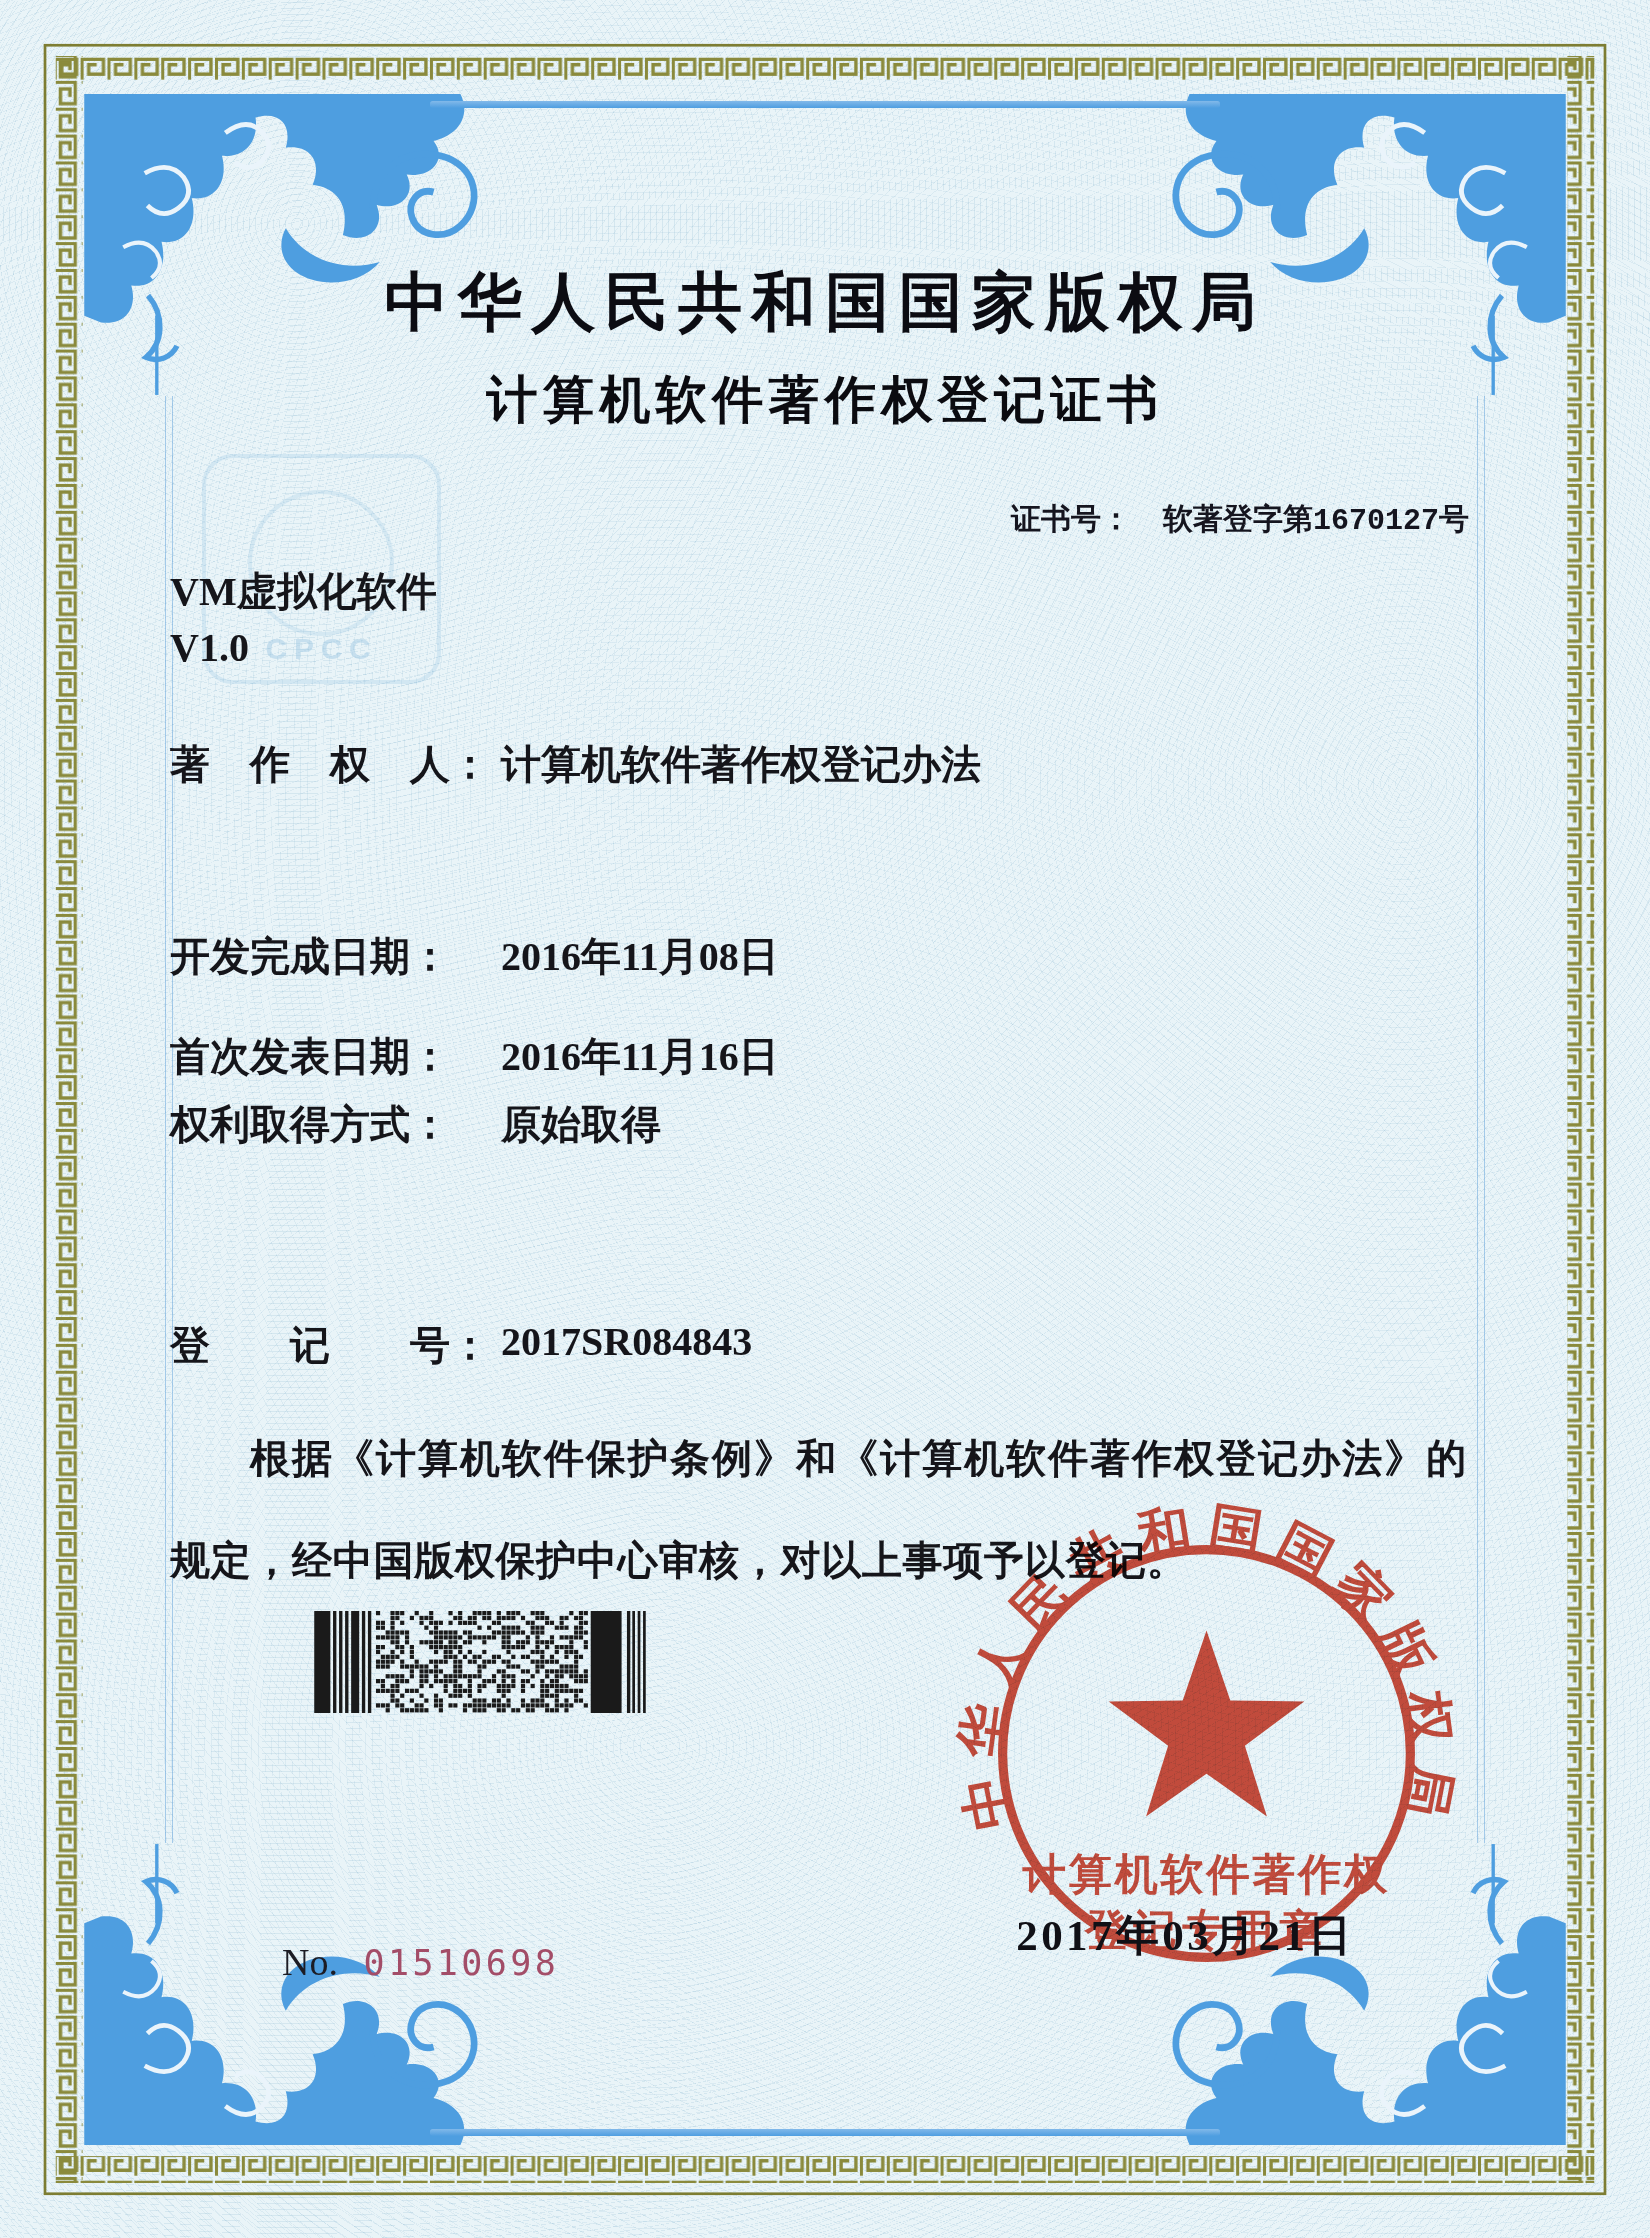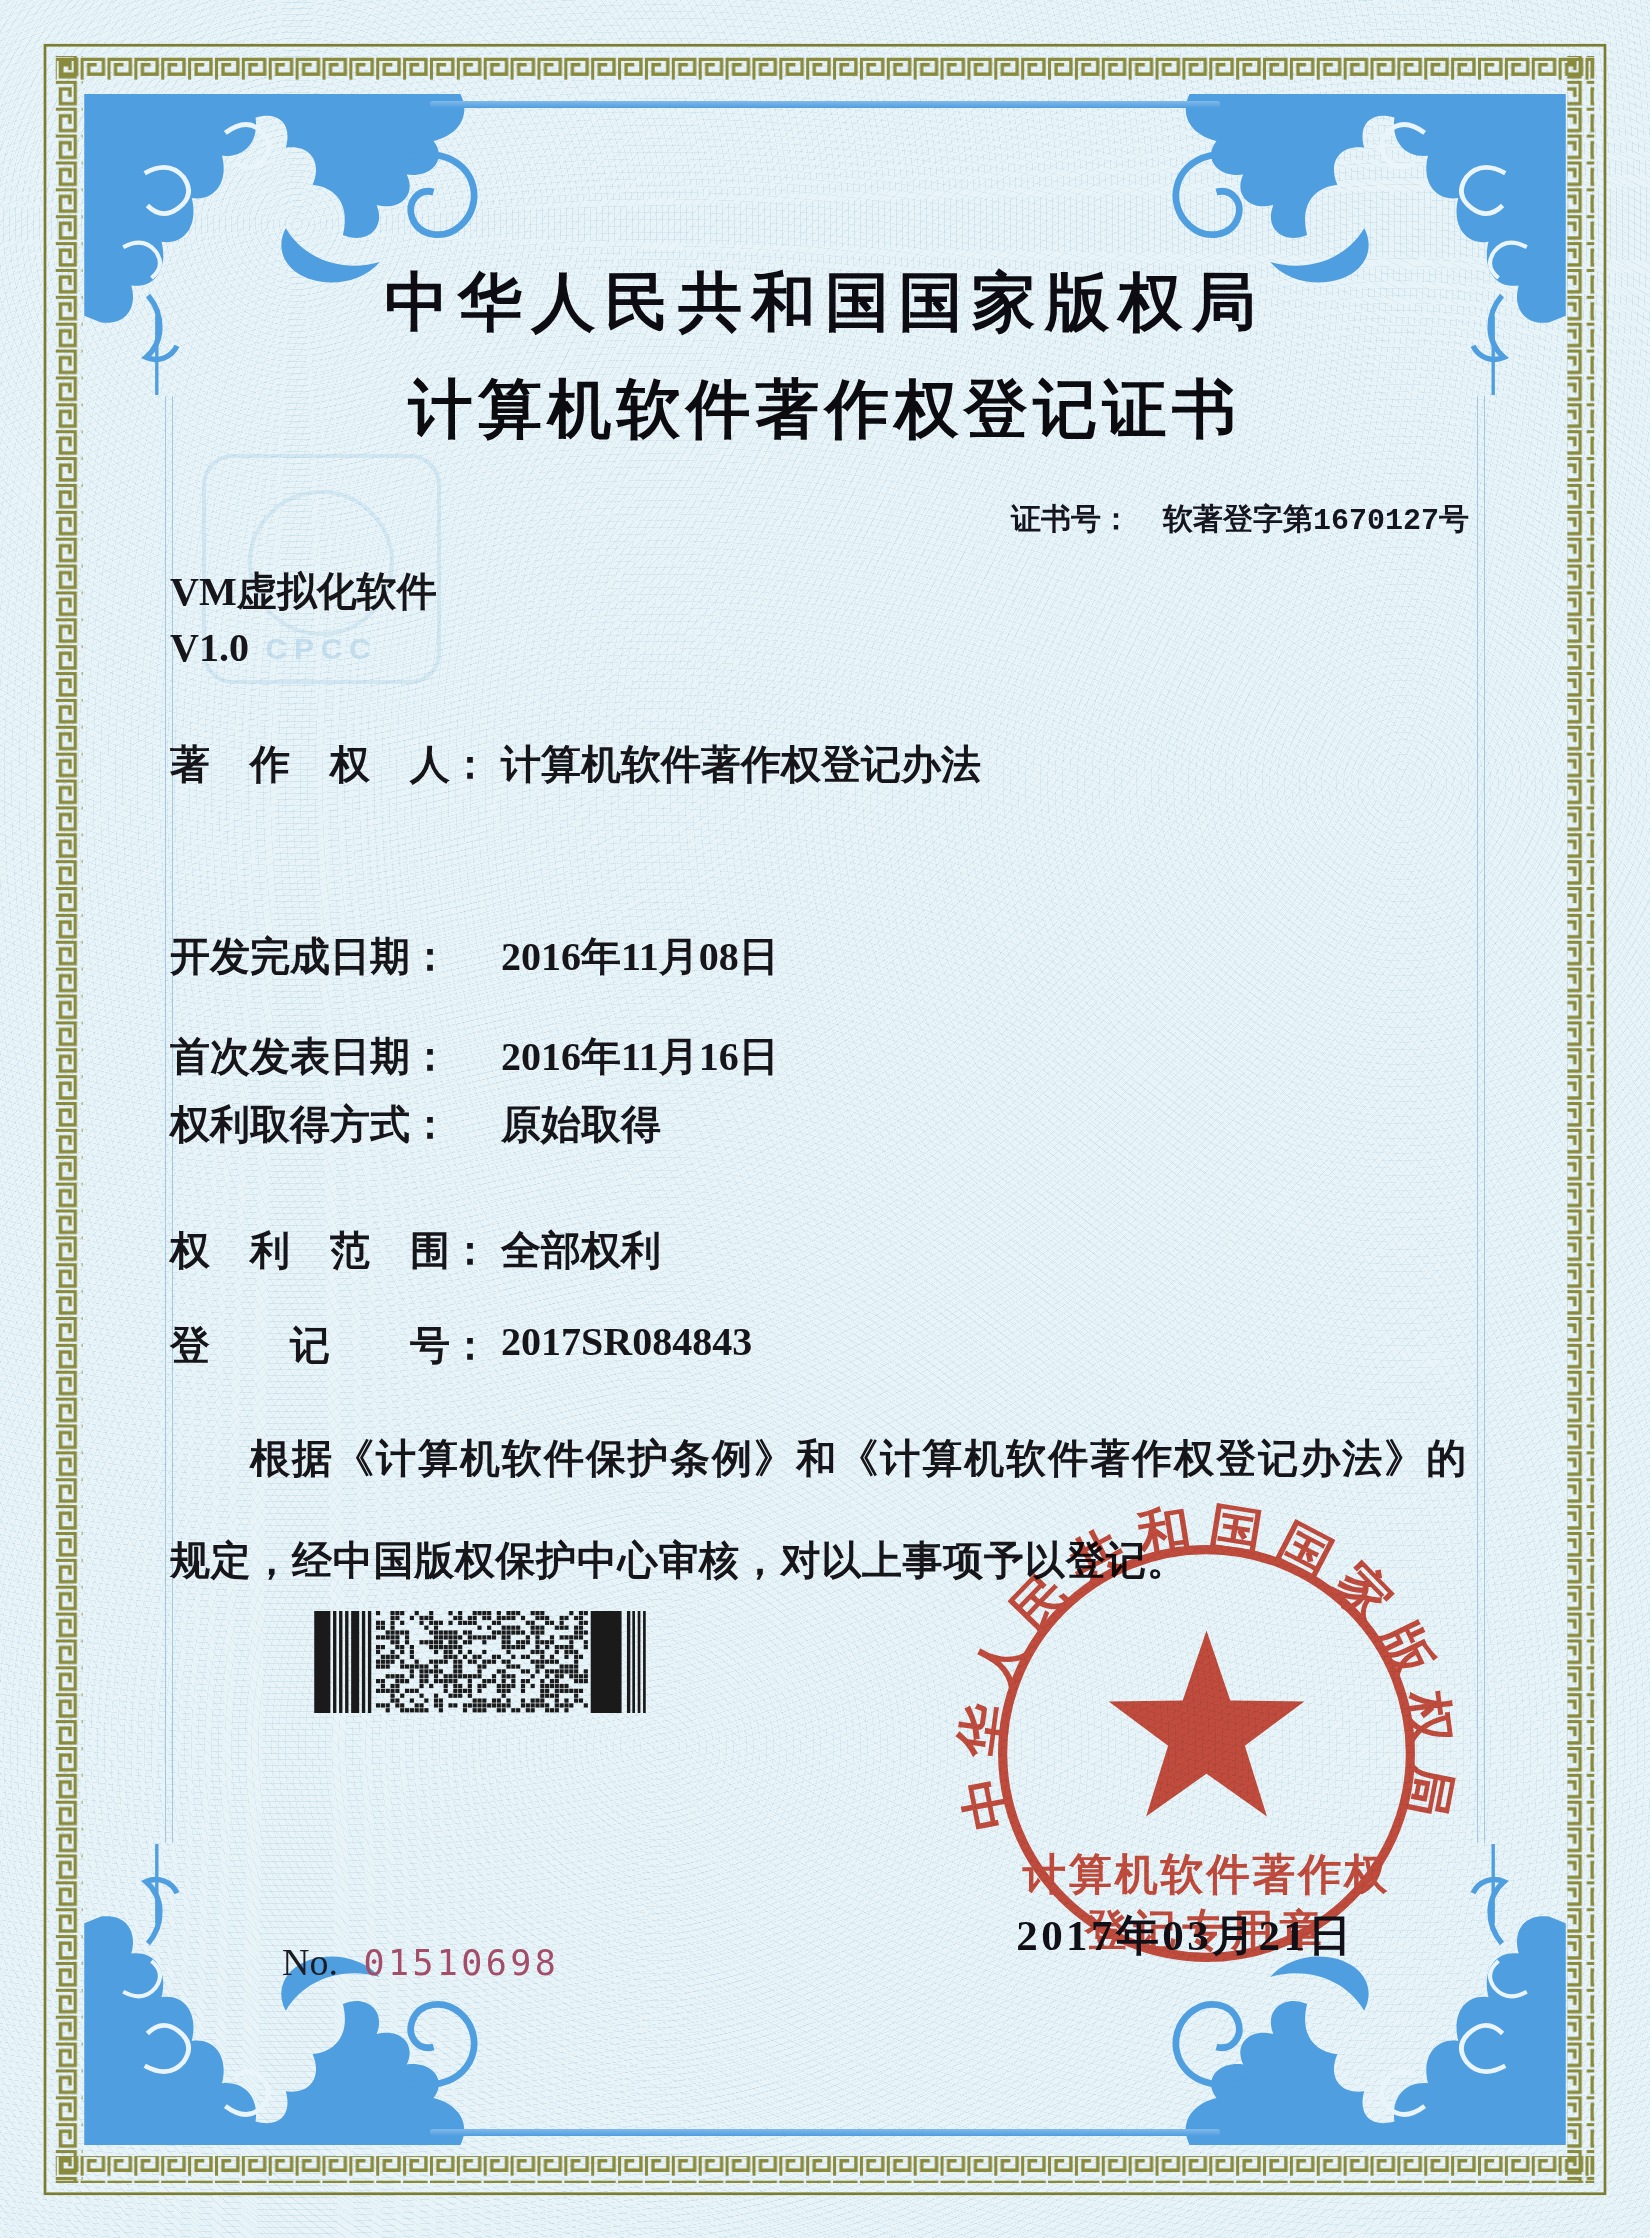--- a/index.html
+++ b/index.html
@@ -46,21 +46,21 @@
     font-family:"Liberation Sans","DejaVu Sans",sans-serif;font-weight:bold;
   }
 
   
   .title{
     left:0;width:100%;top:259px;text-align:center;
     font-size:64px;font-weight:bold;letter-spacing:9.4px;color:#0c0c12;
   }
   .subtitle{
     left:0;width:100%;top:366px;text-align:center;
-    font-size:64px;font-weight:bold;letter-spacing:5.4px;color:#0b0b10;
+    font-size:51px;font-weight:bold;letter-spacing:5.4px;color:#0b0b10;
   }
   .certno{left:1011px;top:499px;font-size:30px;font-weight:600;color:#15151f;font-family:Liberation Mono, monospace;}
   .certno .cn-val{margin-left:32px;}
 
   
   .row{left:170px;font-size:40px;font-weight:600;color:#15151a;white-space:nowrap;}
   .row .lab{display:inline-block;width:331px;vertical-align:top;}
   .row .val{display:inline-block;vertical-align:top;}
   .val2{display:block;line-height:56px;}
   .r0{top:564px;} .r1{top:737px;} .r2{top:929px;} .r3{top:1029px;}
@@ -175,23 +175,20 @@
     <span class="lab">著　作　权　人：</span><span class="val">计算机软件著作权登记办法</span>
   </div>
   <div class="abs row r2">
     <span class="lab">开发完成日期：</span><span class="val">2016年11月08日</span>
   </div>
   <div class="abs row r3">
     <span class="lab">首次发表日期：</span><span class="val">2016年11月16日</span>
   </div>
   <div class="abs row r4">
     <span class="lab">权利取得方式：</span><span class="val">原始取得</span>
-  </div>
-  <div class="abs row r5">
-    <span class="lab">权　利　范　围：</span><span class="val">全部权利</span>
   </div>
   <div class="abs row r6">
     <span class="lab">登　　记　　号：</span><span class="val">2017SR084843</span>
   </div>
 
   <p class="abs statement">根据《计算机软件保护条例》和《计算机软件著作权登记办法》的规定，经中国版权保护中心审核，对以上事项予以登记。</p>
 
   <svg class="abs barcode" id="bc" viewBox="0 0 500 152">
       <rect x="0" y="0" width="24" height="152" fill="#1a1a1a"></rect>
       <rect x="28" y="0" width="5" height="152" fill="#1a1a1a"></rect>

